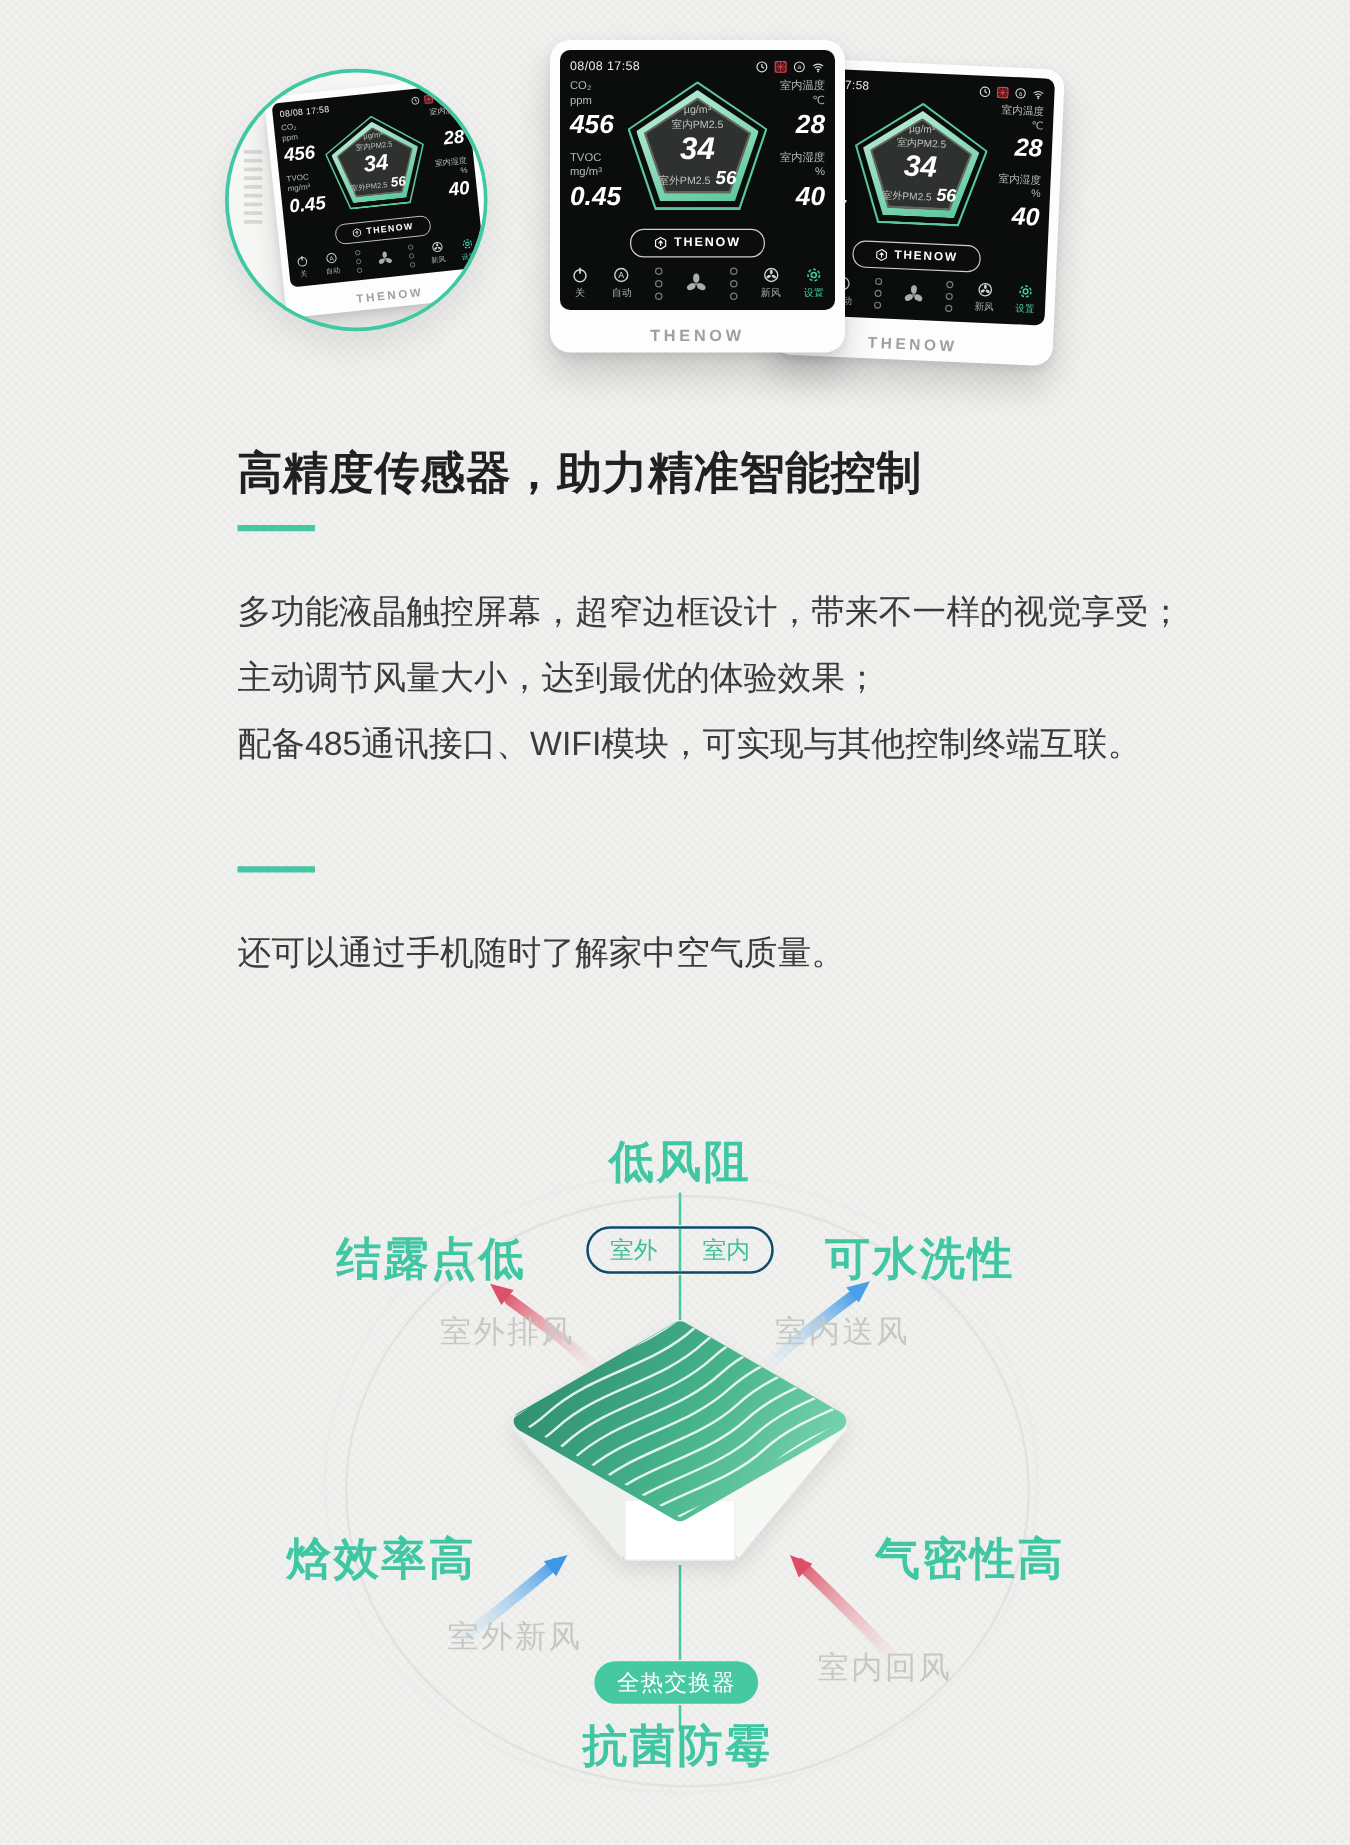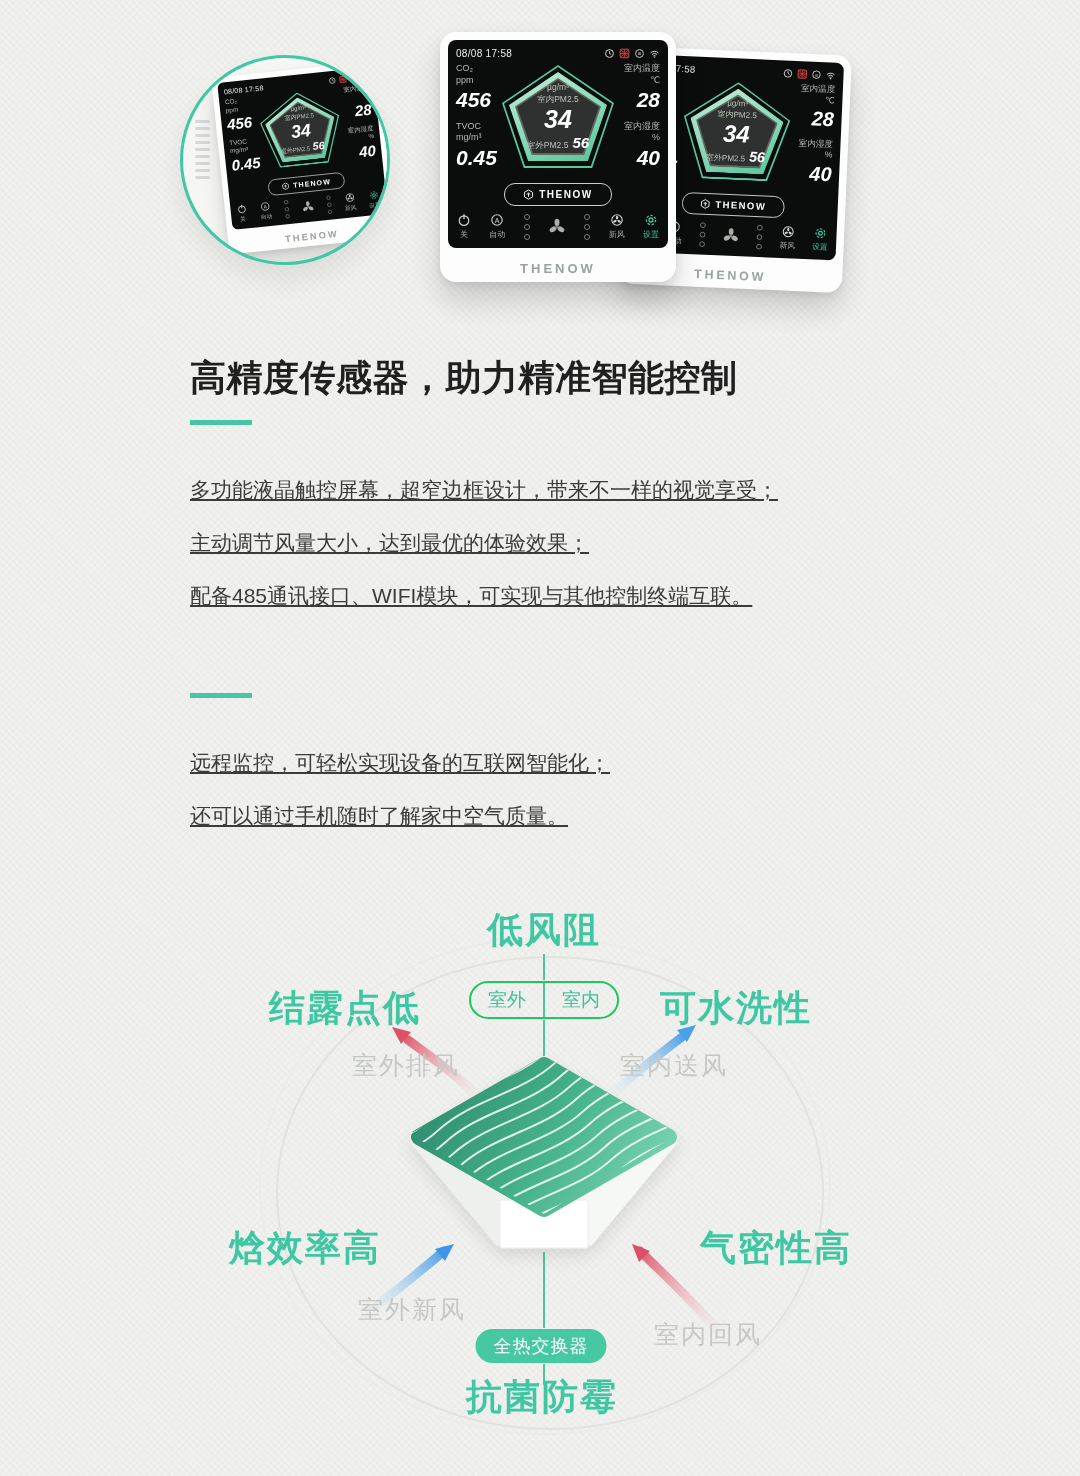--- a/index.html
+++ b/index.html
@@ -60,30 +60,30 @@
   .dots i{width:4px;height:4px;border:1px solid #767c76;border-radius:50%;}
   .chin{position:absolute;left:0;right:0;bottom:6px;text-align:center;font-size:13px;
     font-weight:bold;letter-spacing:3px;color:#9ba1a0;}
 
   
   .tsec{position:absolute;left:190px;width:770px;}
   .sec1{top:354px;} .sec2{top:676px;}
   .tsec h2{margin:0;font-size:36px;font-weight:bold;color:#202020;letter-spacing:.5px;}
   .underline{width:62px;height:5px;background:#46C6A4;margin-top:17px;}
   .tbody{margin-top:38px;}
-  .tline{font-size:21px;color:#3b3b3b;line-height:53px;white-space:nowrap;text-decoration:underline;}
+  .tline{font-size:27px;color:#3b3b3b;line-height:53px;white-space:nowrap;}
 
   
   .diagram{position:absolute;left:0;top:880px;width:1080px;height:596px;}
   .diagram svg{position:absolute;left:0;top:0;}
   .dlabel{position:absolute;transform:translate(-50%,-50%);white-space:nowrap;z-index:4;}
   .feature{font-size:36px;font-weight:bold;color:#3FC7A3;letter-spacing:2px;}
   .flow{font-size:25px;color:#c6c8c4;letter-spacing:2px;}
   .pill-io{position:absolute;left:544px;top:120px;transform:translate(-50%,-50%);
-    width:150px;height:38px;border:2px solid #22c55e;border-radius:21px;display:flex;
+    width:150px;height:38px;border:2px solid #0c4a6e;border-radius:21px;display:flex;
     align-items:stretch;z-index:4;box-sizing:border-box;}
   .pill-io span{flex:1;display:flex;align-items:center;justify-content:center;
     font-size:19px;color:#3fc09c;}
   .pill-io .sep{flex:0 0 2px;background:#4CC5A1;}
   .pill-ex{position:absolute;left:541px;top:466px;transform:translate(-50%,-50%);
     height:34px;padding:0 18px;background:#46C8A0;border-radius:17px;display:flex;
     align-items:center;z-index:4;font-size:18px;color:#fff;letter-spacing:1px;}
 </style>
 </head>
 <body>
@@ -487,21 +487,20 @@
     <div class="tbody">
       <div class="tline">多功能液晶触控屏幕，超窄边框设计，带来不一样的视觉享受；</div>
       <div class="tline">主动调节风量大小，达到最优的体验效果；</div>
       <div class="tline">配备485通讯接口、WIFI模块，可实现与其他控制终端互联。</div>
     </div>
   </section>
 
   <section class="tsec sec2">
     <div class="underline"></div>
     <div class="tbody">
-      <div class="tline">远程监控，可轻松实现设备的互联网智能化；</div>
       <div class="tline">还可以通过手机随时了解家中空气质量。</div>
     </div>
   </section>
 
   <section class="diagram">
     <svg width="1080" height="596" viewBox="0 0 1080 596">
       <defs>
         <linearGradient id="coreG" gradientUnits="userSpaceOnUse" x1="430" y1="195" x2="665" y2="325">
           <stop offset="0" stop-color="#2E8C6F"></stop>
             <stop offset="0.5" stop-color="#45B28A"></stop>

